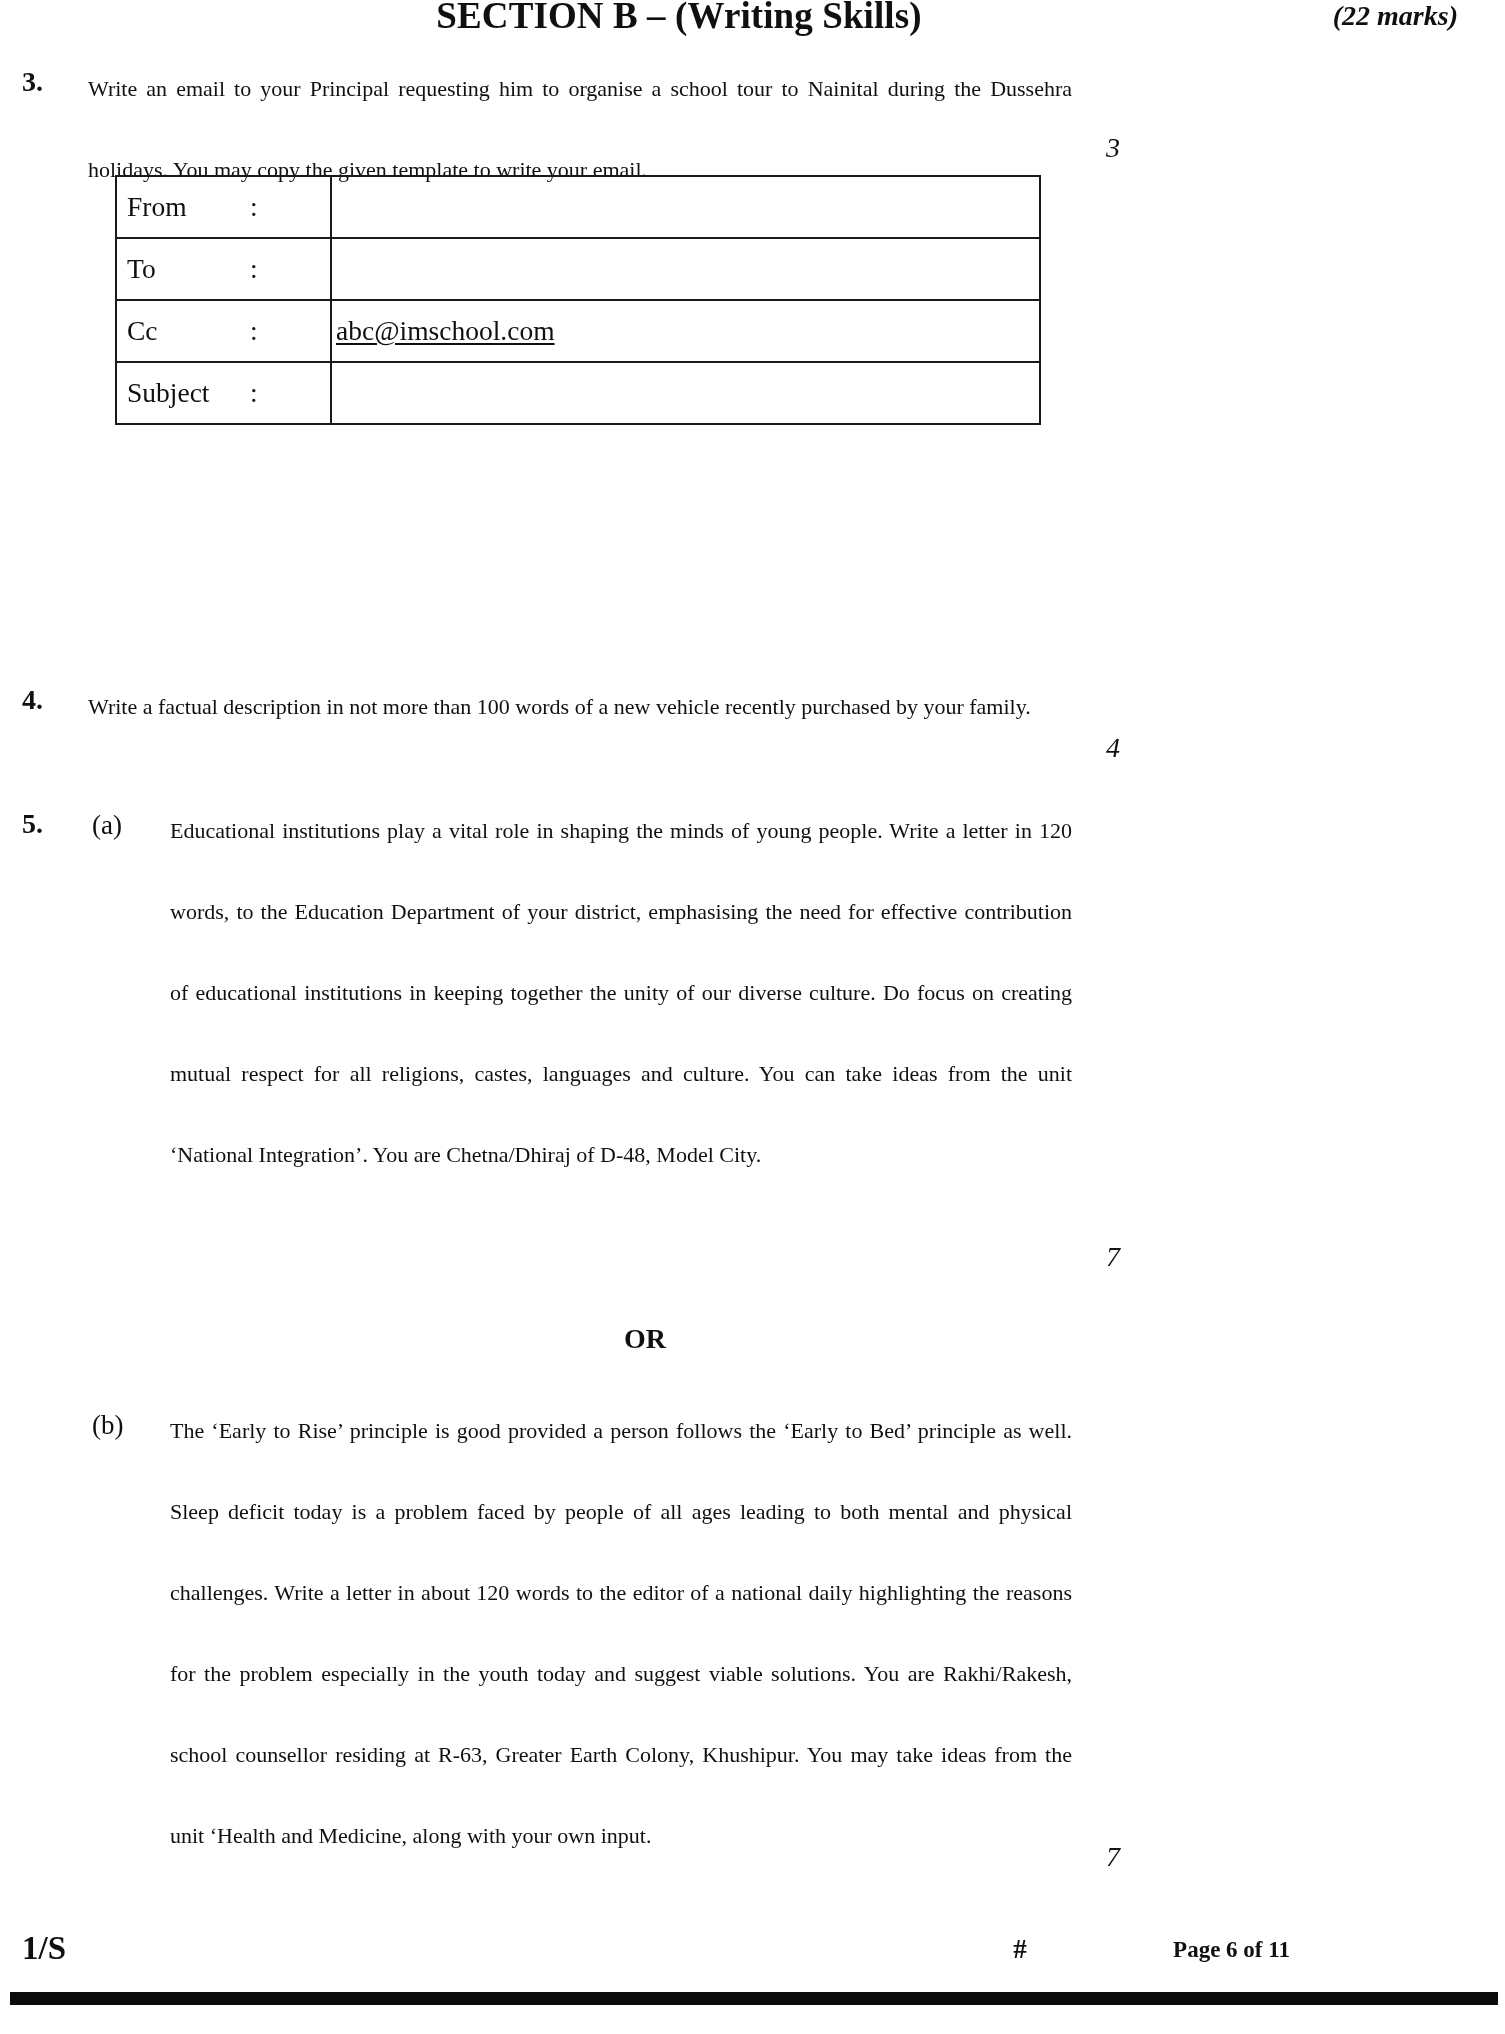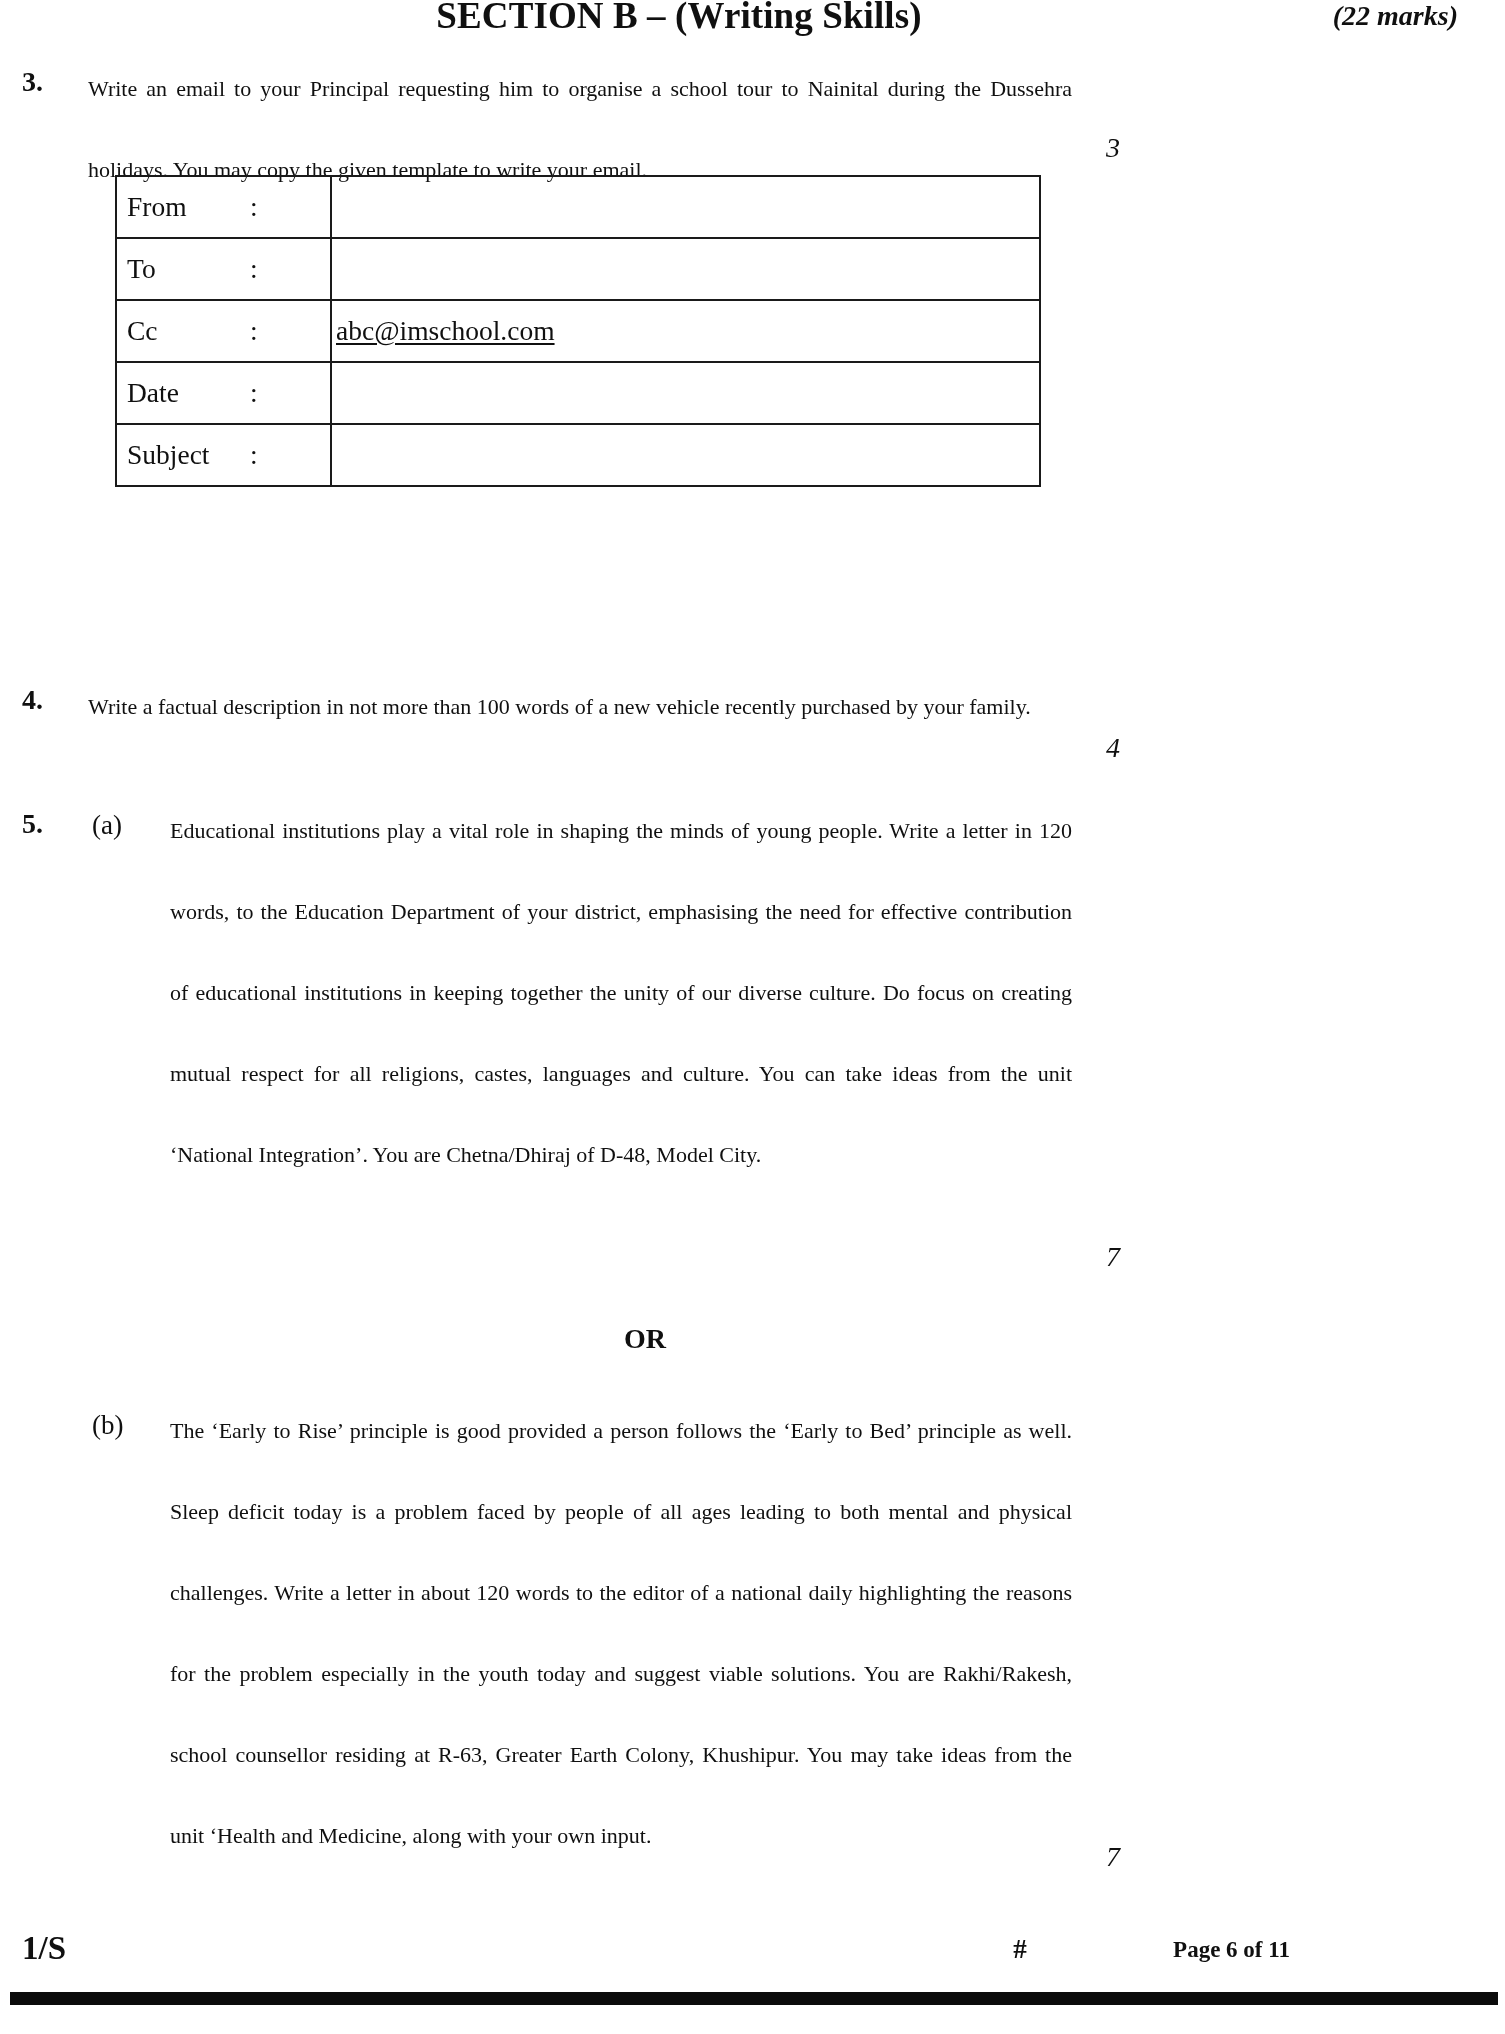--- a/index.html
+++ b/index.html
@@ -227,29 +227,20 @@
             <span class="lbl-colon">:</span>
           </span>
         </td>
         <td class="value-cell">
           <span class="cc-value">abc@imschool.com</span>
         </td>
       </tr>
       <tr>
         <td class="label-cell">
           <span class="lbl-row">
-            <span class="lbl-text">Date</span>
-            <span class="lbl-colon">:</span>
-          </span>
-        </td>
-        <td class="value-cell"></td>
-      </tr>
-      <tr>
-        <td class="label-cell">
-          <span class="lbl-row">
             <span class="lbl-text">Subject</span>
             <span class="lbl-colon">:</span>
           </span>
         </td>
         <td class="value-cell"></td>
       </tr>
     </tbody>
   </table>
 
   <div class="qblock">

